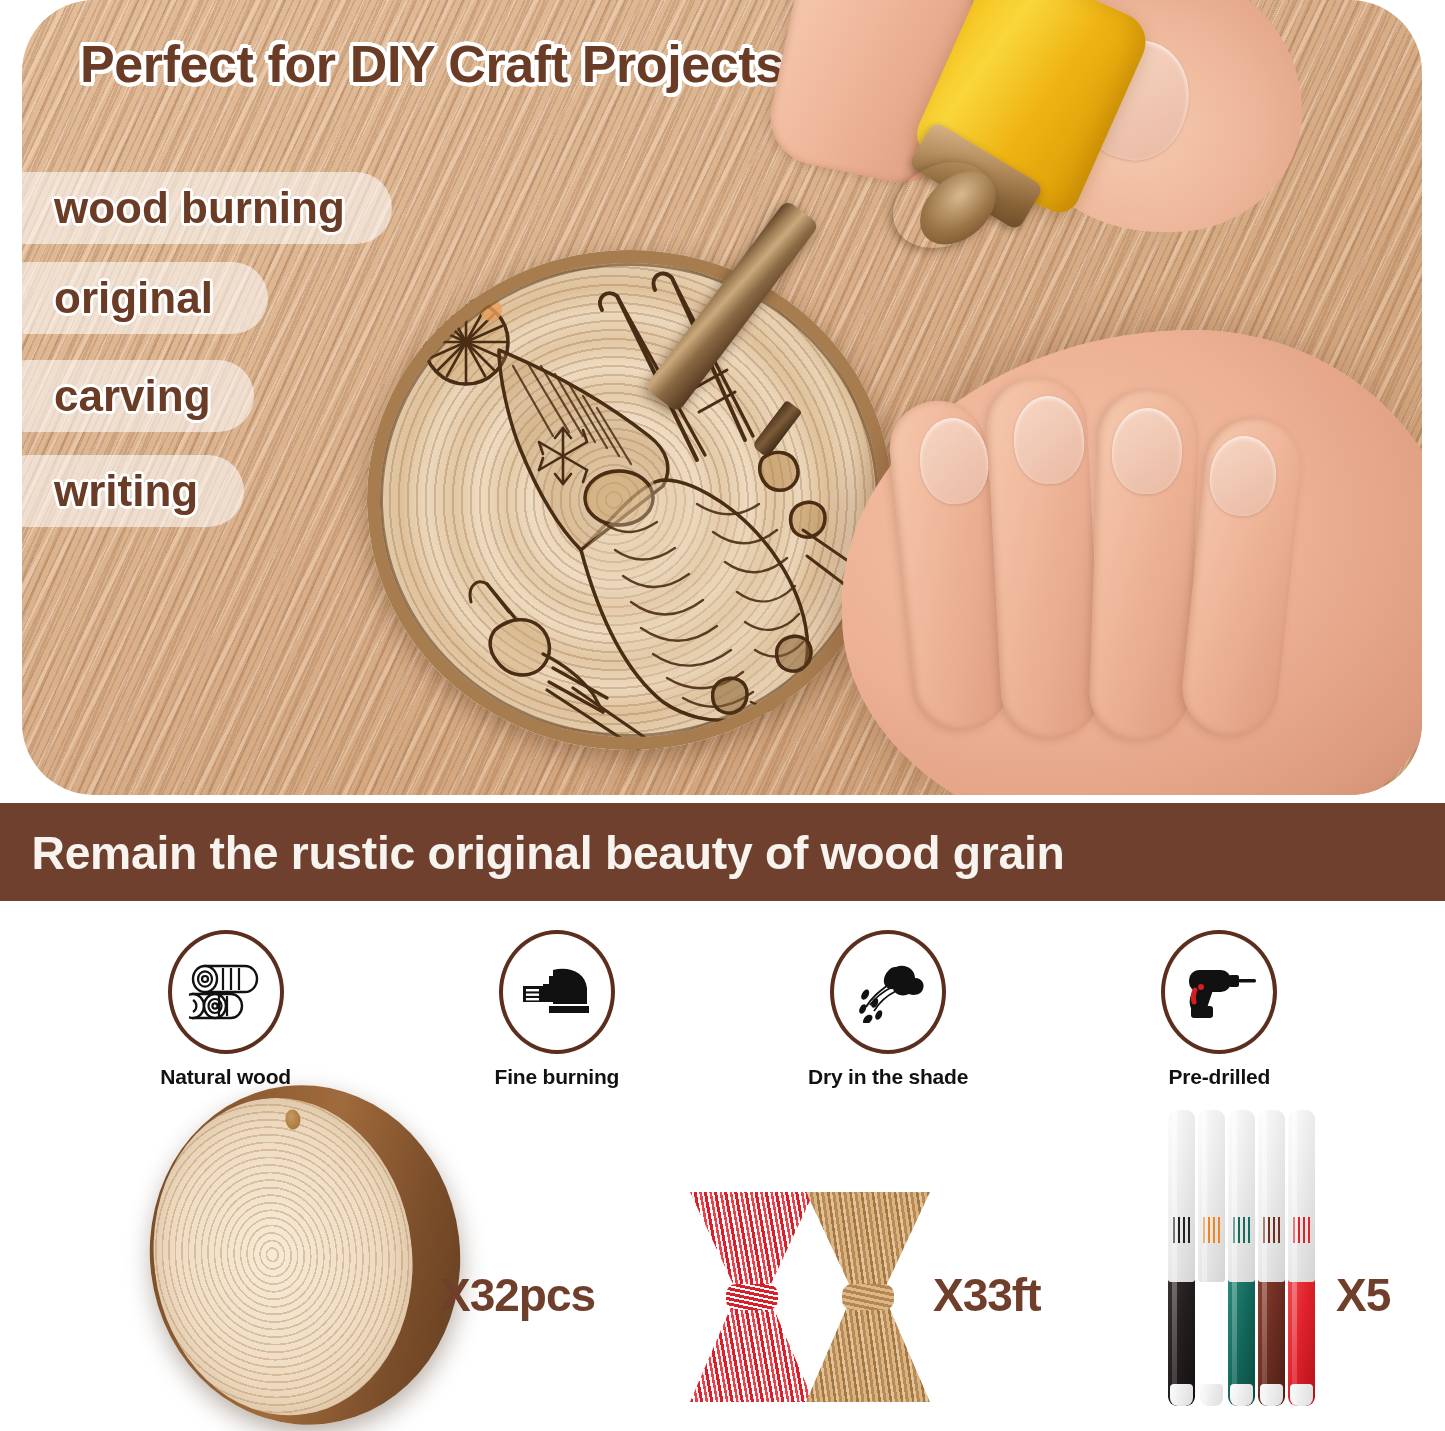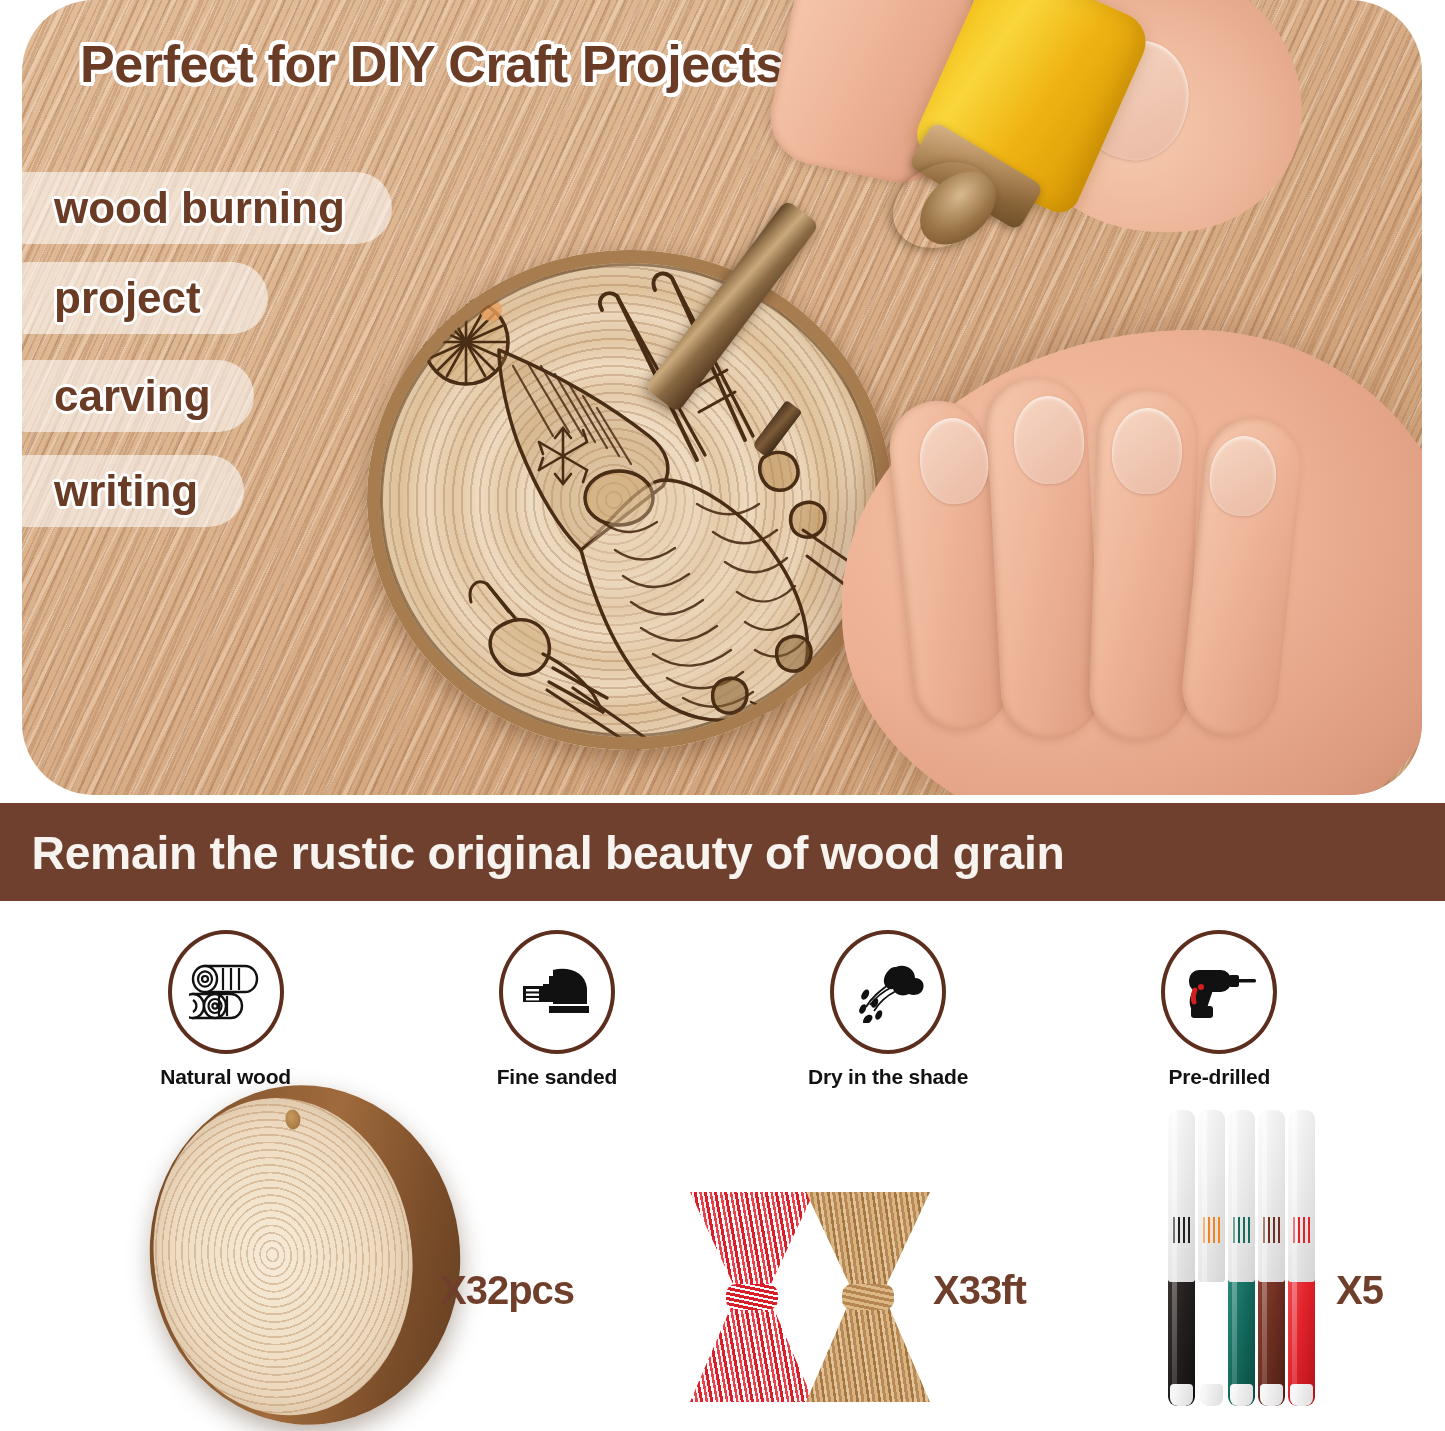--- a/index.html
+++ b/index.html
@@ -185,21 +185,21 @@
         rgba(184,140,96,.42) 5px, rgba(184,140,96,.42) 6.5px),
       radial-gradient(ellipse at 46% 49%, #f6ead7 0%, #f1e0c8 40%, #e8d3b7 72%, #dcc2a1 100%);
     box-shadow:inset 0 0 22px rgba(150,105,60,.2);
   }
   .hole {
     position:absolute; left:152px; top:24px; width:15px; height:20px;
     background:radial-gradient(ellipse at 40% 35%, #c99a5e, #9a6b35);
     border-radius:50%;
   }
   .qty {
-    position:absolute; font-size:40px; font-weight:bold; color:#703f2c;
+    position:absolute; font-size:46px; font-weight:bold; color:#703f2c;
     letter-spacing:-1px; white-space:nowrap;
   }
   .qty-0 { left:440px; top:1268px; }
   .qty-1 { left:933px; top:1268px; }
   .qty-2 { left:1336px; top:1268px; }
 
   
   .twine { position:absolute; top:112px; width:124px; height:210px; }
   .twine-red { left:690px; }
   .twine-jute { left:806px; }
@@ -258,21 +258,21 @@
 <body>
 
 <div class="hero">
 
   <div class="hero-title">Perfect for DIY Craft Projects</div>
 
   <div class="pill pill-0">
     <span>wood burning</span>
   </div>
   <div class="pill pill-1">
-    <span>project</span>
+    <span>original</span>
   </div>
   <div class="pill pill-2">
     <span>carving</span>
   </div>
   <div class="pill pill-3">
     <span>writing</span>
   </div>
 
   <div class="slice">
     <svg class="gnome" viewBox="0 0 525 500">
@@ -405,21 +405,21 @@
           <rect x="4" y="22" width="22" height="16"></rect>
           <rect x="30" y="42" width="40" height="7"></rect>
         </g>
         <g fill="#fff">
           <rect x="7" y="25" width="13" height="2.4"></rect>
           <rect x="7" y="29.5" width="13" height="2.4"></rect>
           <rect x="7" y="34" width="13" height="2.4"></rect>
         </g>
       </svg>
     </div>
-    <div class="feat-label">Fine sanded</div>
+    <div class="feat-label">Fine burning</div>
   </div>
 
   <div class="feature">
     <div class="circle">
       <svg width="76" height="62" viewBox="0 0 76 62">
         <path d="M46 6 c9-4 19 2 19 11 c7 0 10 6 8 11 c-2 6-9 7-14 5 c-6 3-14 1-16-5 c-6 1-10-4-9-10 c1-6 7-13 12-12 z" fill="#111"></path>
         <g fill="none" stroke="#111" stroke-width="1.8">
           <path d="M42 26 C34 30 26 36 20 44 M38 24 C30 30 22 36 16 46"></path>
           <path d="M46 30 C38 34 30 40 24 50"></path>
         </g>

